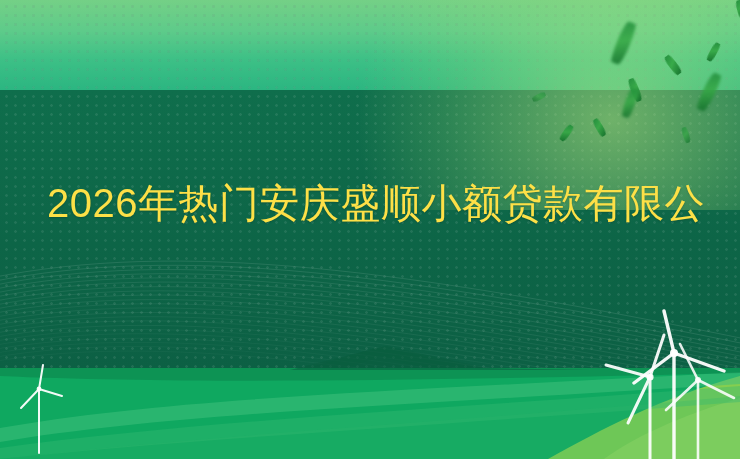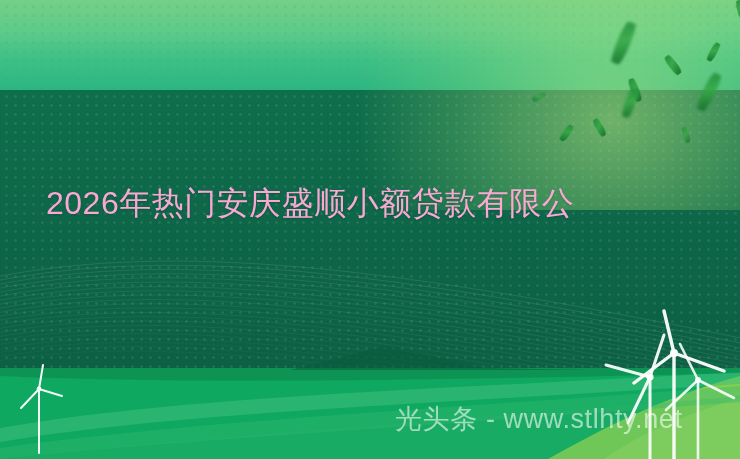--- a/index.html
+++ b/index.html
@@ -88,27 +88,28 @@
     filter: blur(.4px);
   }
   .leaf.blurry { filter: blur(1.6px); opacity: .85; }
 
   
   .title {
     position: absolute;
     left: 46px;
     top: 181px;
     width: 660px;
-    color: #f9a8d4;
-    font-size: 32px;
+    color: #fde047;
+    font-size: 40px;
     line-height: 44px;
     letter-spacing: .5px;
     font-weight: 400;
     text-shadow: 0 1px 2px rgba(0,0,0,.18);
     white-space: pre-wrap;
+    text-align: center;
   }
 
   
   .bswoosh {
     position: absolute;
     pointer-events: none;
   }
 
   
   .watermark {
@@ -236,17 +237,16 @@
   <svg class="turbine" width="120" height="150" viewBox="0 0 120 150" style="left:644px; top:338px;">
     <g stroke="#ffffff" stroke-width="2.6" fill="none" opacity="0.88" stroke-linecap="round">
       <line x1="54" y1="42" x2="54" y2="121"></line>
       <line x1="54" y1="42" x2="36" y2="6"></line>
       <line x1="54" y1="42" x2="90" y2="60"></line>
       <line x1="54" y1="42" x2="22" y2="72"></line>
     </g>
     <circle cx="54" cy="42" r="3" fill="#ffffff" opacity="0.9"></circle>
   </svg>
 
-  <div class="watermark">光头条 - www.stlhty.net</div>
 
   <div class="title"><span>2026年热门安庆盛顺小额贷款有限公</span><br></div>
 
 </div>
 
 </body></html>

